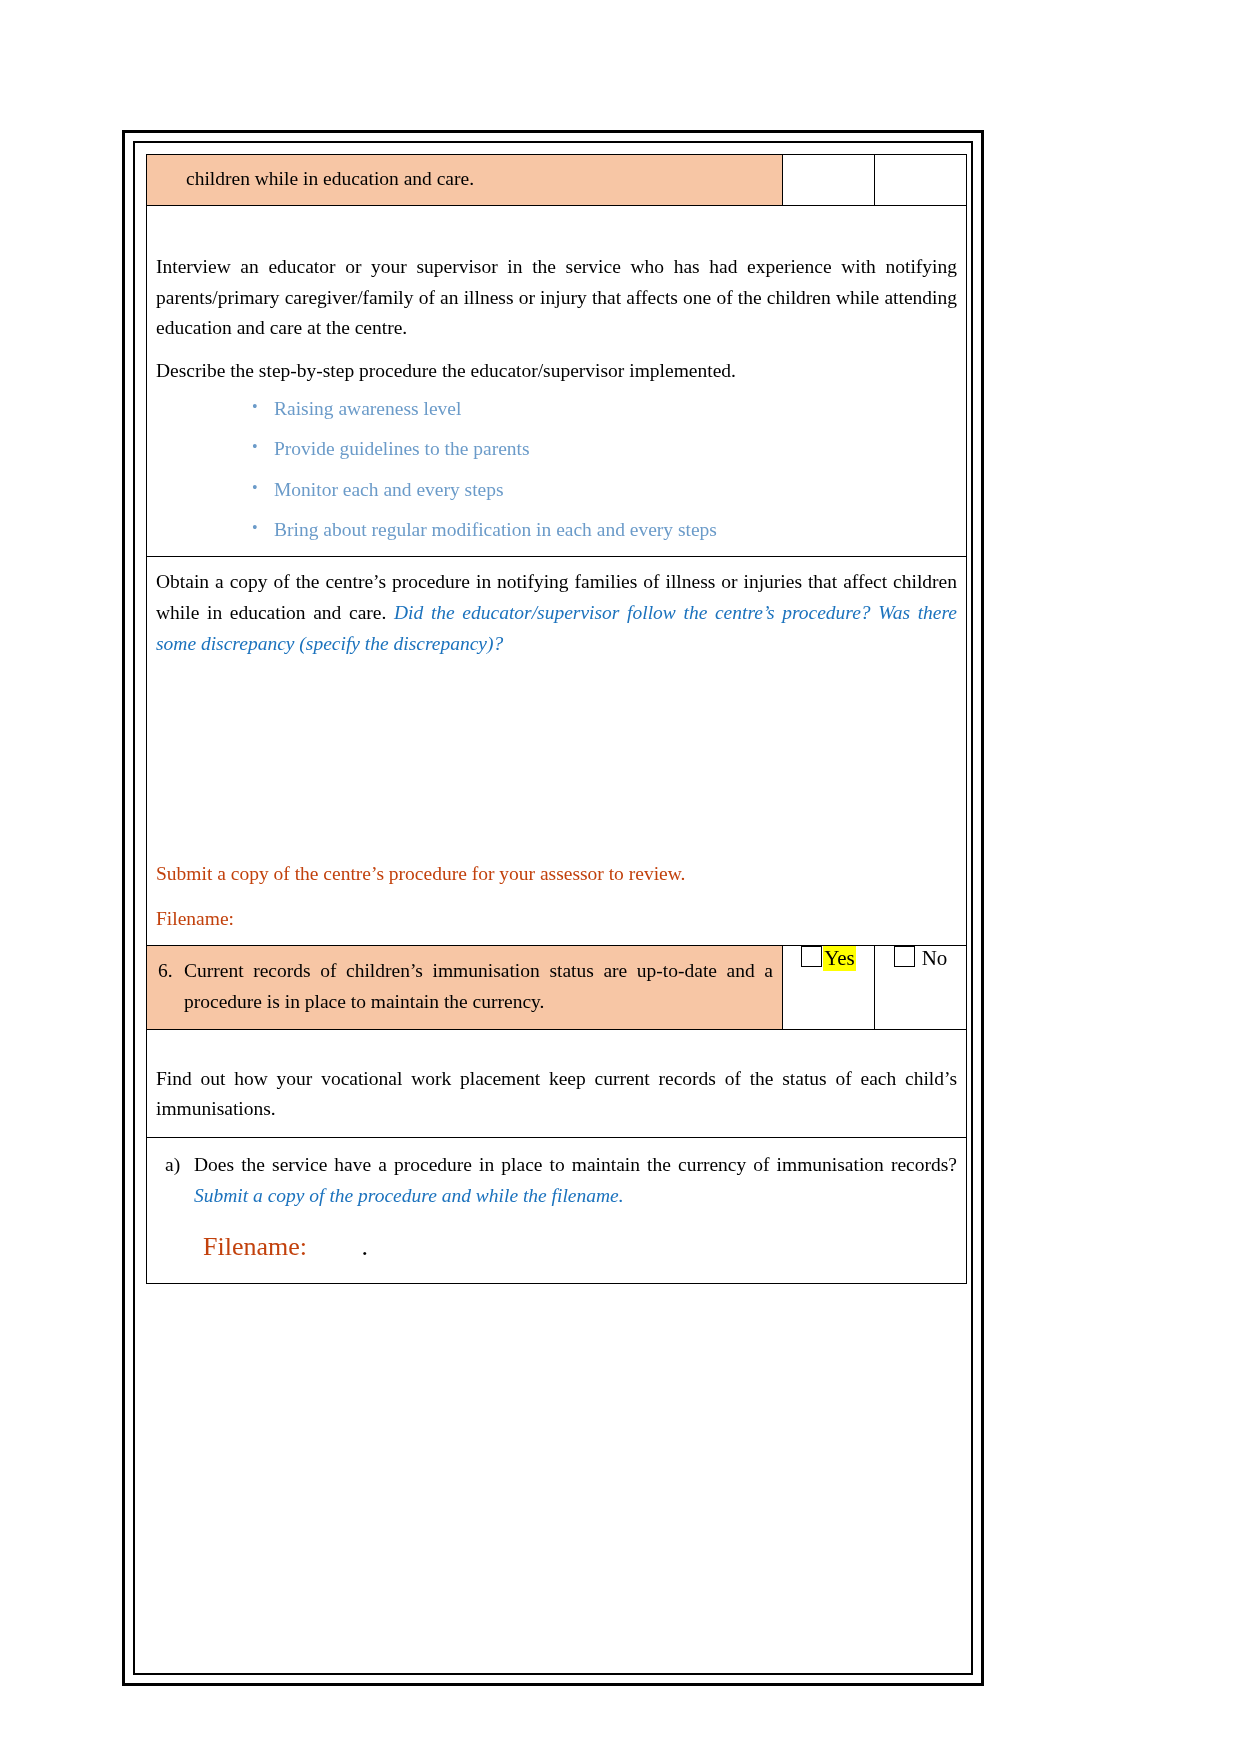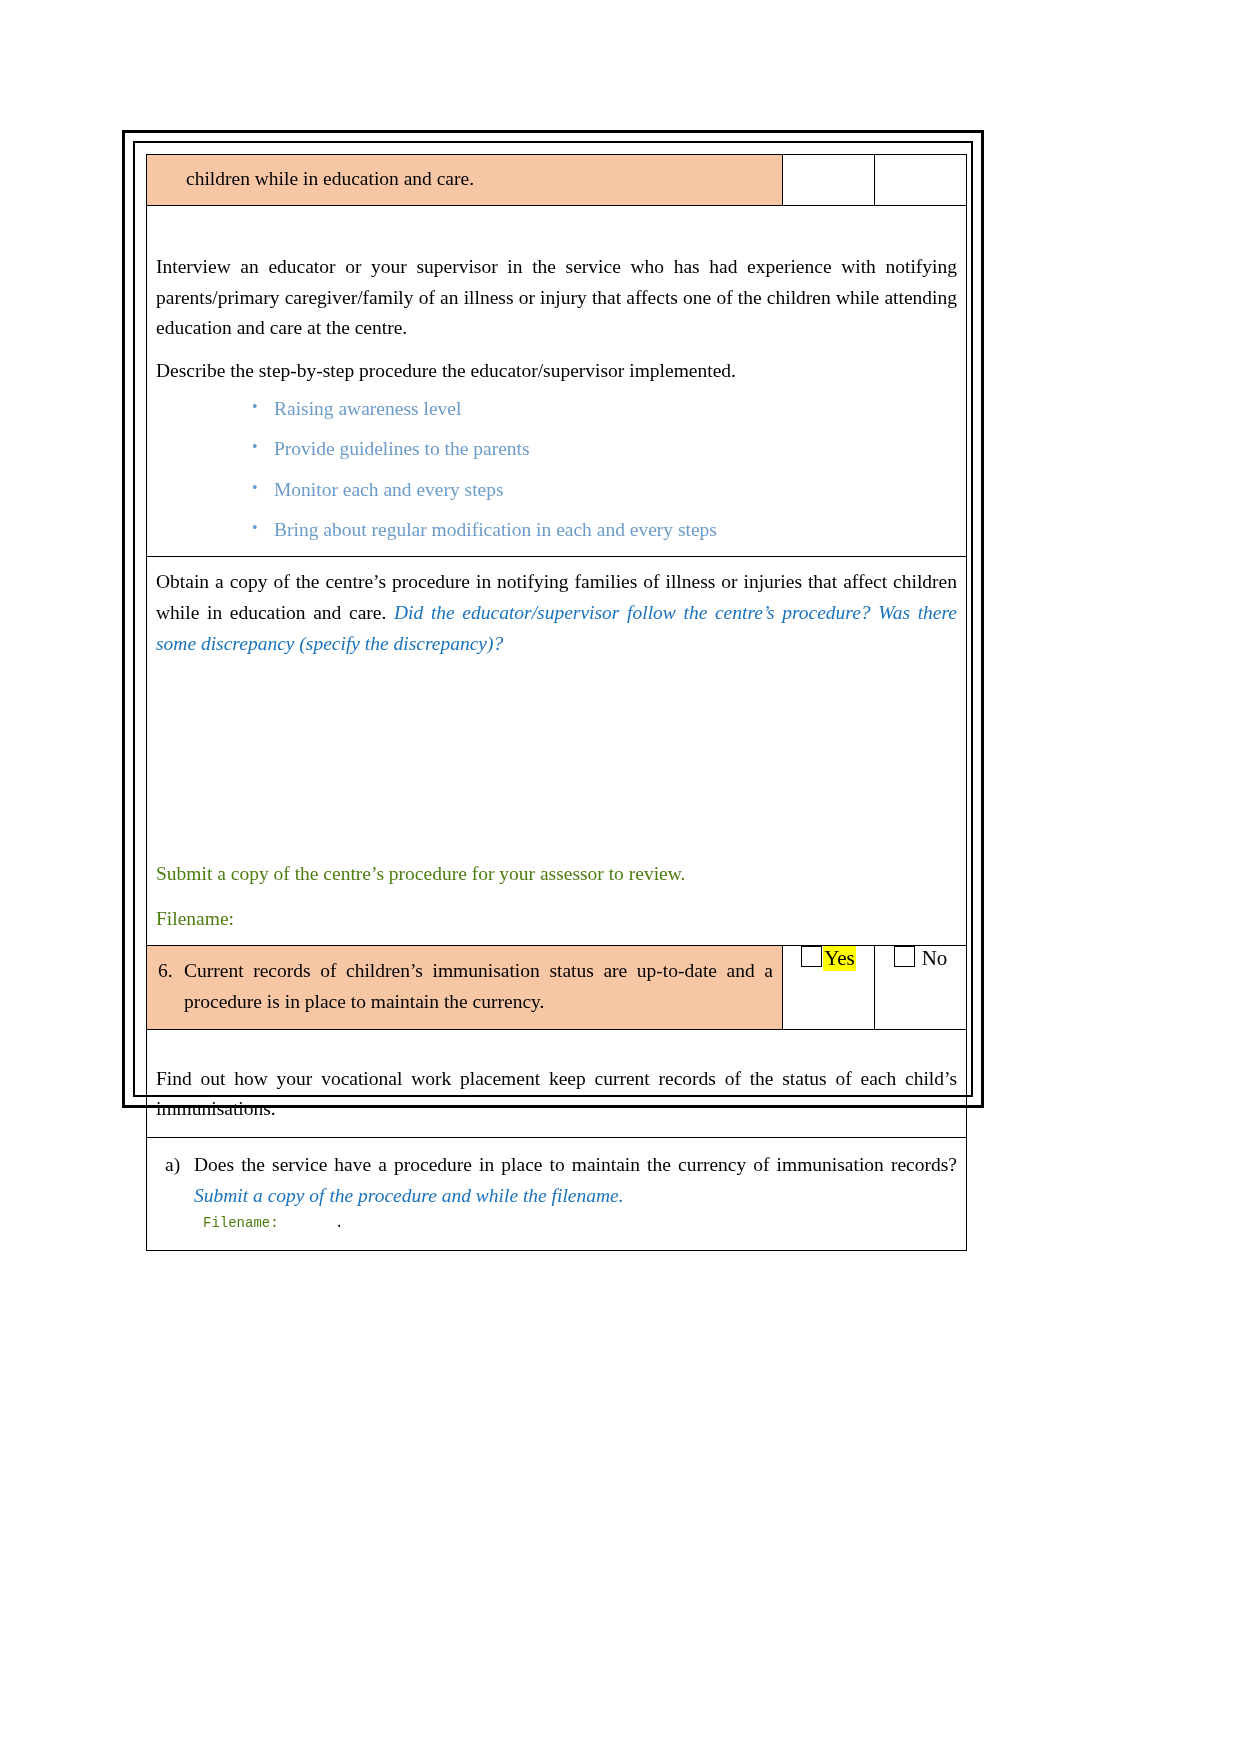--- a/index.html
+++ b/index.html
@@ -15,21 +15,21 @@
     position: relative;
     overflow: hidden;
   }
 
   
   .page-frame {
     position: absolute;
     left: 122px;
     top: 130px;
     width: 862px;
-    height: 978px;
+    height: 1556px;
     border: 3px solid #000;
     box-sizing: border-box;
     background: #fff;
     padding-left: 35px;
   }
   .page-frame-inner {
     position: absolute;
     left: 8px;
     top: 8px;
     right: 8px;
@@ -67,21 +67,21 @@
     margin: 0 0 2px 0;
     font-size: 19.5px;
     line-height: 1.58;
     text-align: justify;
     hyphens: none;
   }
   p.body.last { margin-bottom: 0; }
 
   .ital { }
   .blue-italic { color: #1B72BD; font-style: italic; }
-  .red { color: #4d7c0f; }
+  .red { color: #c2410c; }
   .uline { }
 
   .hl-yellow {
     background: #FFFF00;
     padding: 0 1px;
   }
 
   
   ul.bullets {
     margin: 8px 0 2px 0;
@@ -132,24 +132,23 @@
     padding-left: 9px;
     box-sizing: border-box;
   }
   .lettered .txt {
     flex: 1 1 auto;
     text-align: justify;
   }
 
   .filename-indent {
     padding-left: 47px;
-    font-size: 14px;
-    line-height: 1.58;
-    margin-top: 0;
-    font-family: Liberation Mono, monospace;
+    font-size: 26px;
+    line-height: 1.58;
+    margin-top: 14px;
   }
 
   
   .chk-wrap {
     display: flex;
     justify-content: center;
     height: 100%;
     font-size: 21px;
   }
   .chkbox {

